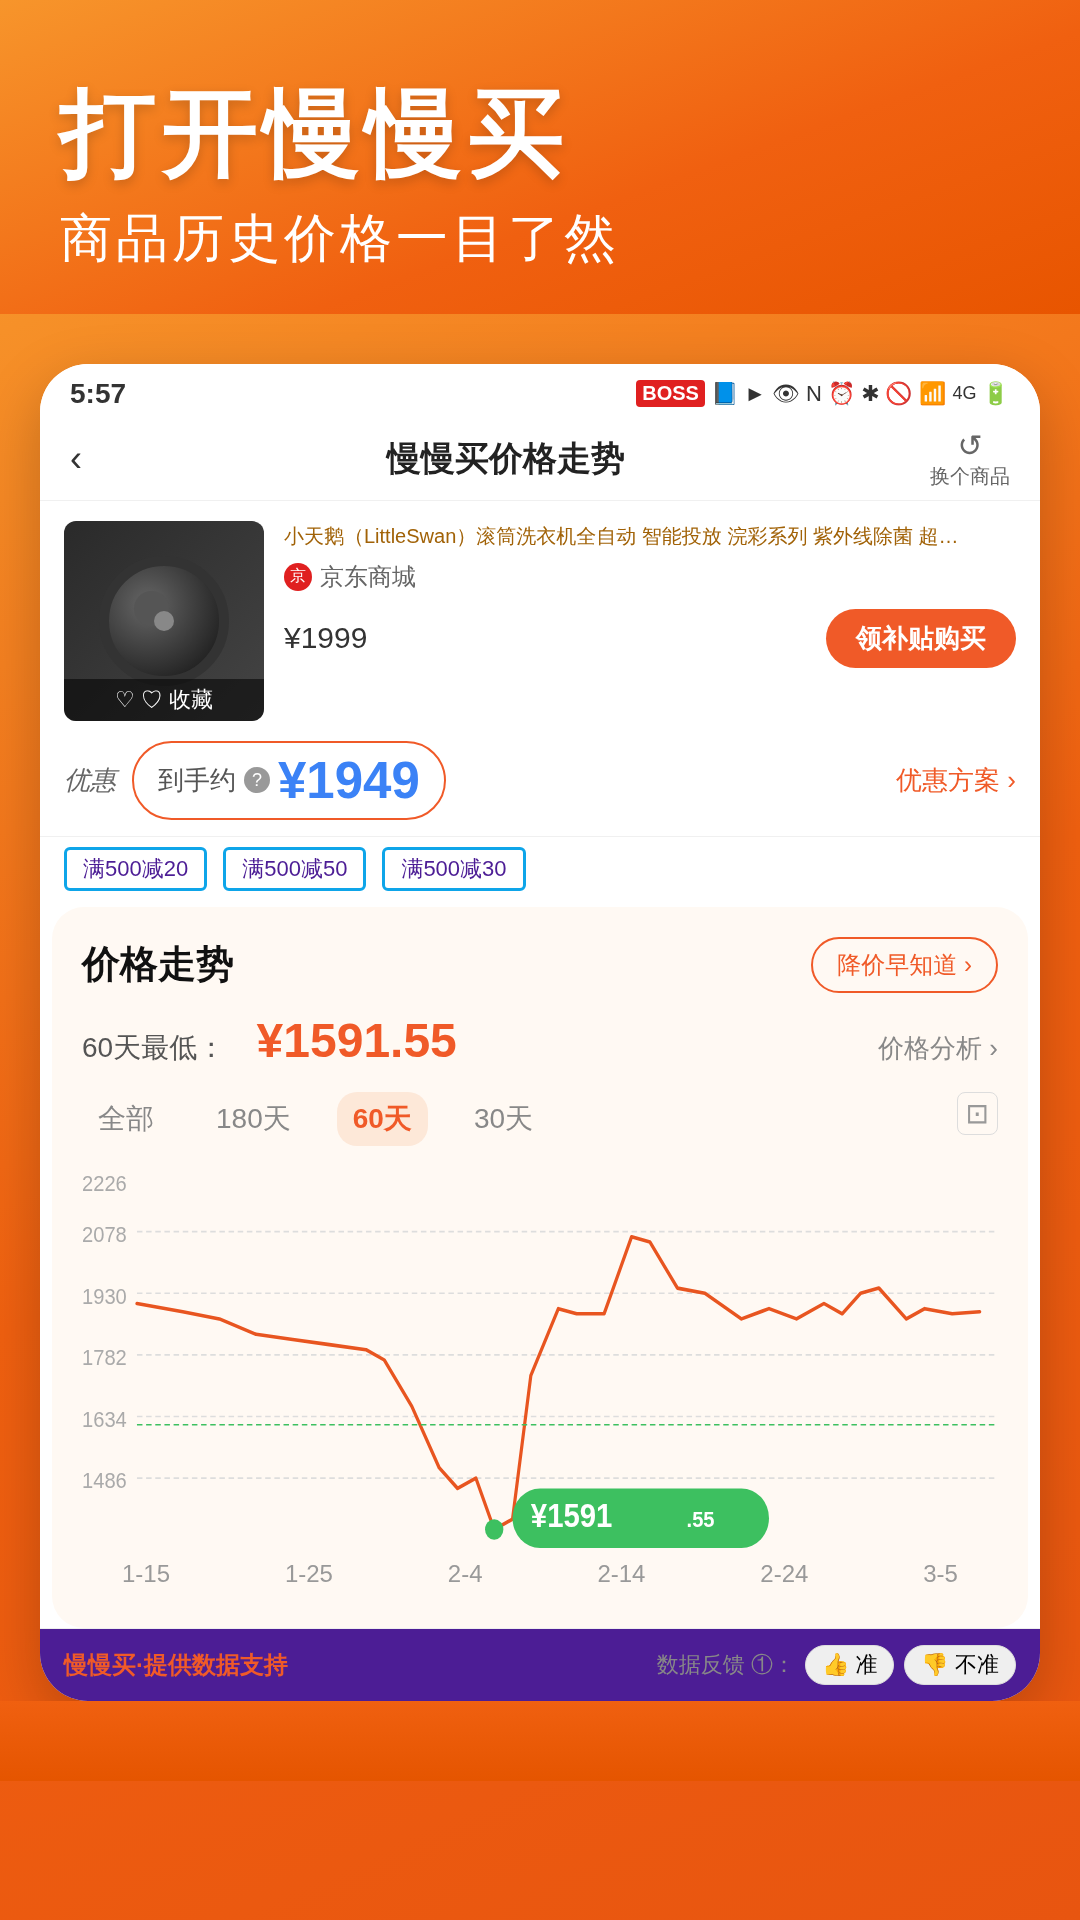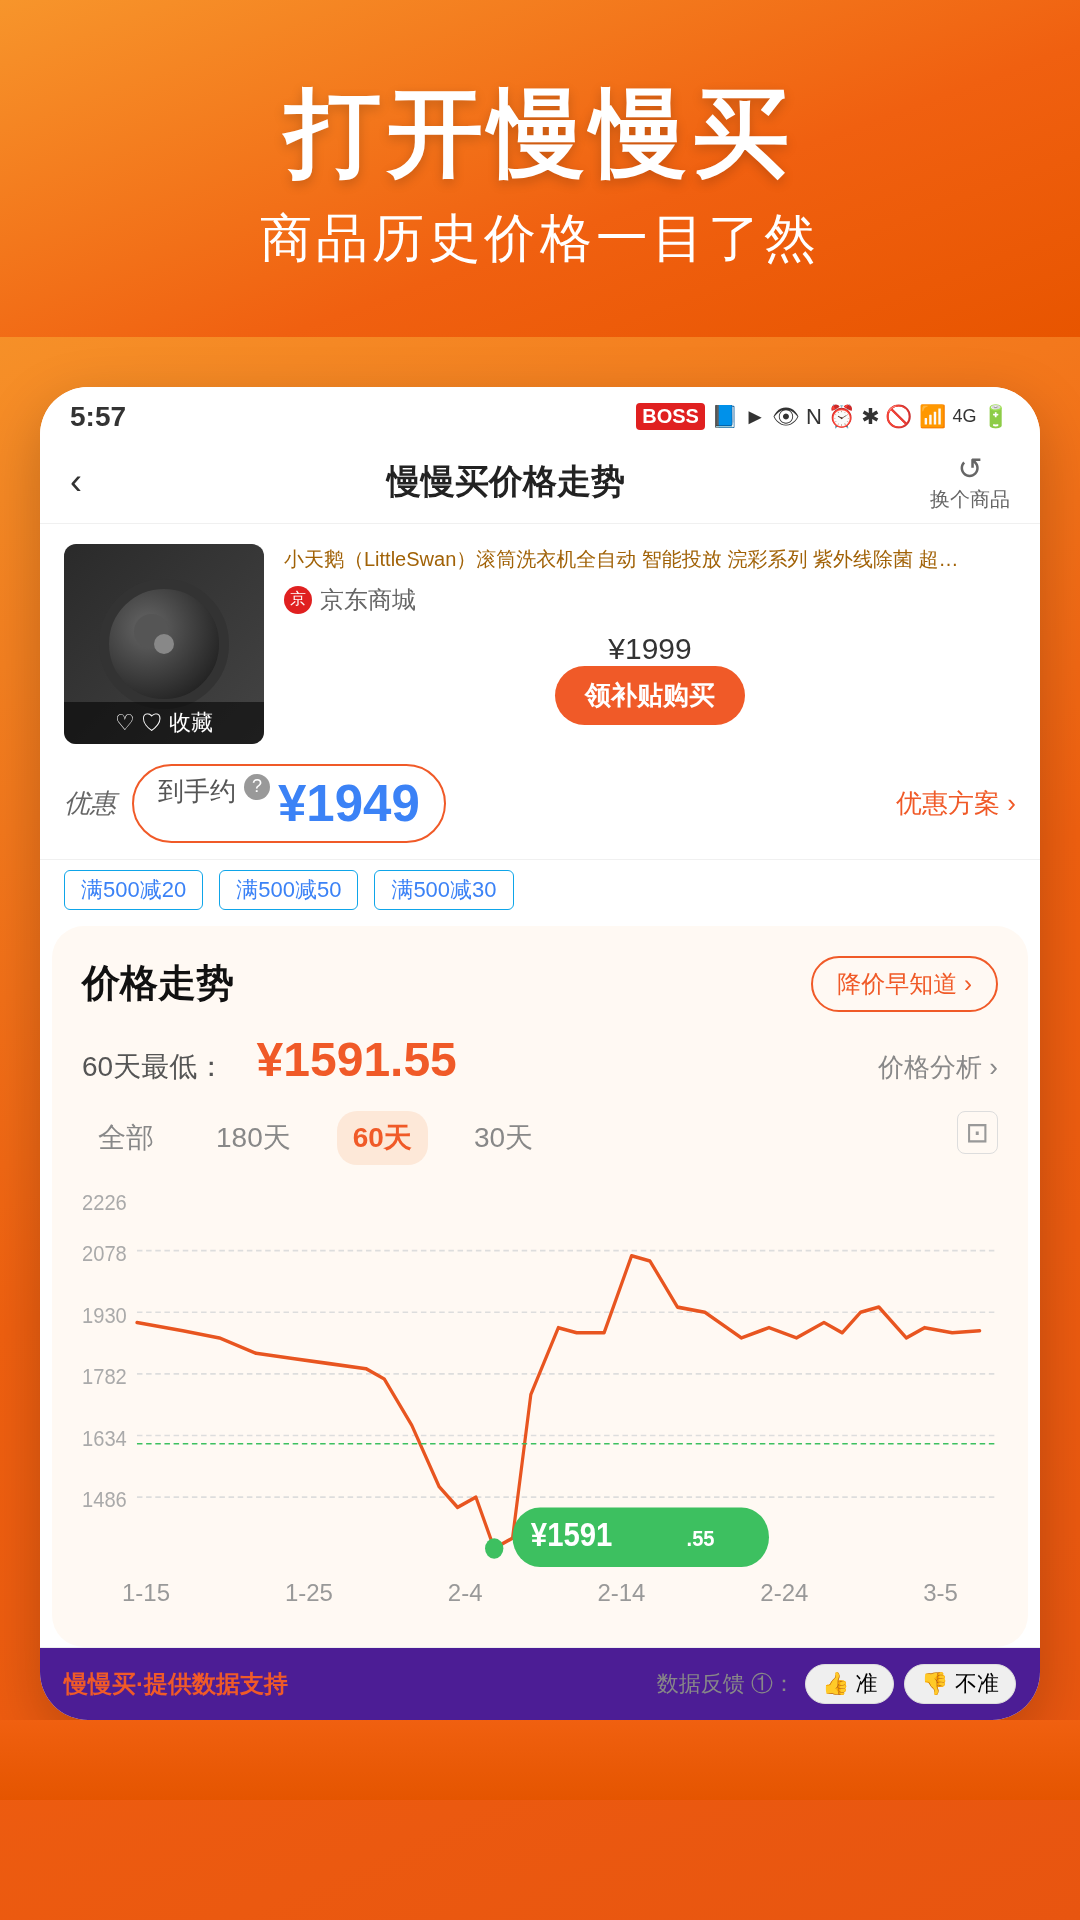--- a/index.html
+++ b/index.html
@@ -6,22 +6,21 @@
     * { box-sizing: border-box; margin: 0; padding: 0; }
     body {
       width: 1080px;
       min-height: 1920px;
       background: #f47920;
       font-family: -apple-system, 'PingFang SC', 'Microsoft YaHei', sans-serif;
       overflow-x: hidden;
     }
     .hero-section {
       background: linear-gradient(160deg, #f7952b 0%, #f06010 60%, #e85500 100%);
-      padding: 80px 60px 63px;
-      text-align: center;
+      padding: 80px 60px 40px;
     }
     .hero-title {
       color: #fff;
       font-size: 96px;
       font-weight: 900;
       line-height: 1.1;
       letter-spacing: 6px;
       text-shadow: 0 4px 12px rgba(0,0,0,0.18);
     }
     .hero-subtitle {
@@ -123,21 +122,20 @@
       align-items: center;
       justify-content: center;
       color: #fff;
       font-size: 16px;
     }
     .product-price-row {
       display: flex;
       align-items: center;
       justify-content: space-between;
       margin-top: 16px;
-      flex-direction: column;
     }
     .product-price {
       font-size: 30px;
       color: #333;
       font-weight: 500;
     }
     .buy-btn {
       background: #f05a28;
       color: #fff;
       border-radius: 30px;
@@ -154,45 +152,46 @@
       align-items: center;
       gap: 16px;
       border-bottom: 1px solid #f0f0f0;
     }
     .discount-label { font-size: 26px; color: #666; font-style: italic; }
     .discount-amount-pill {
       border: 2px solid #f05a28;
       border-radius: 40px;
       padding: 8px 24px;
       display: flex;
+      align-items: center;
       gap: 8px;
       font-size: 28px;
       color: #222;
     }
     .discount-big-price {
       color: #3b82f6;
       font-size: 51px;
       font-weight: 700;
     }
     .discount-link {
       color: #f05a28;
       font-size: 26px;
       margin-left: auto;
     }
     .coupon-row {
       padding: 10px 24px 16px;
       display: flex;
       gap: 16px;
     }
     .coupon-tag {
-      border: 1px solid #0ea5e9;
+      border: 3px solid #0ea5e9;
       border-radius: 6px;
       padding: 4px 16px;
       font-size: 22px;
-      color: #3b82f6;
+      color: #4c1d95;
     }
     
     .chart-section {
       background: #fff9f3;
       border-radius: 32px;
       margin: 0 12px;
       padding: 30px 30px 40px;
       margin-bottom: 0;
     }
     .chart-header {

